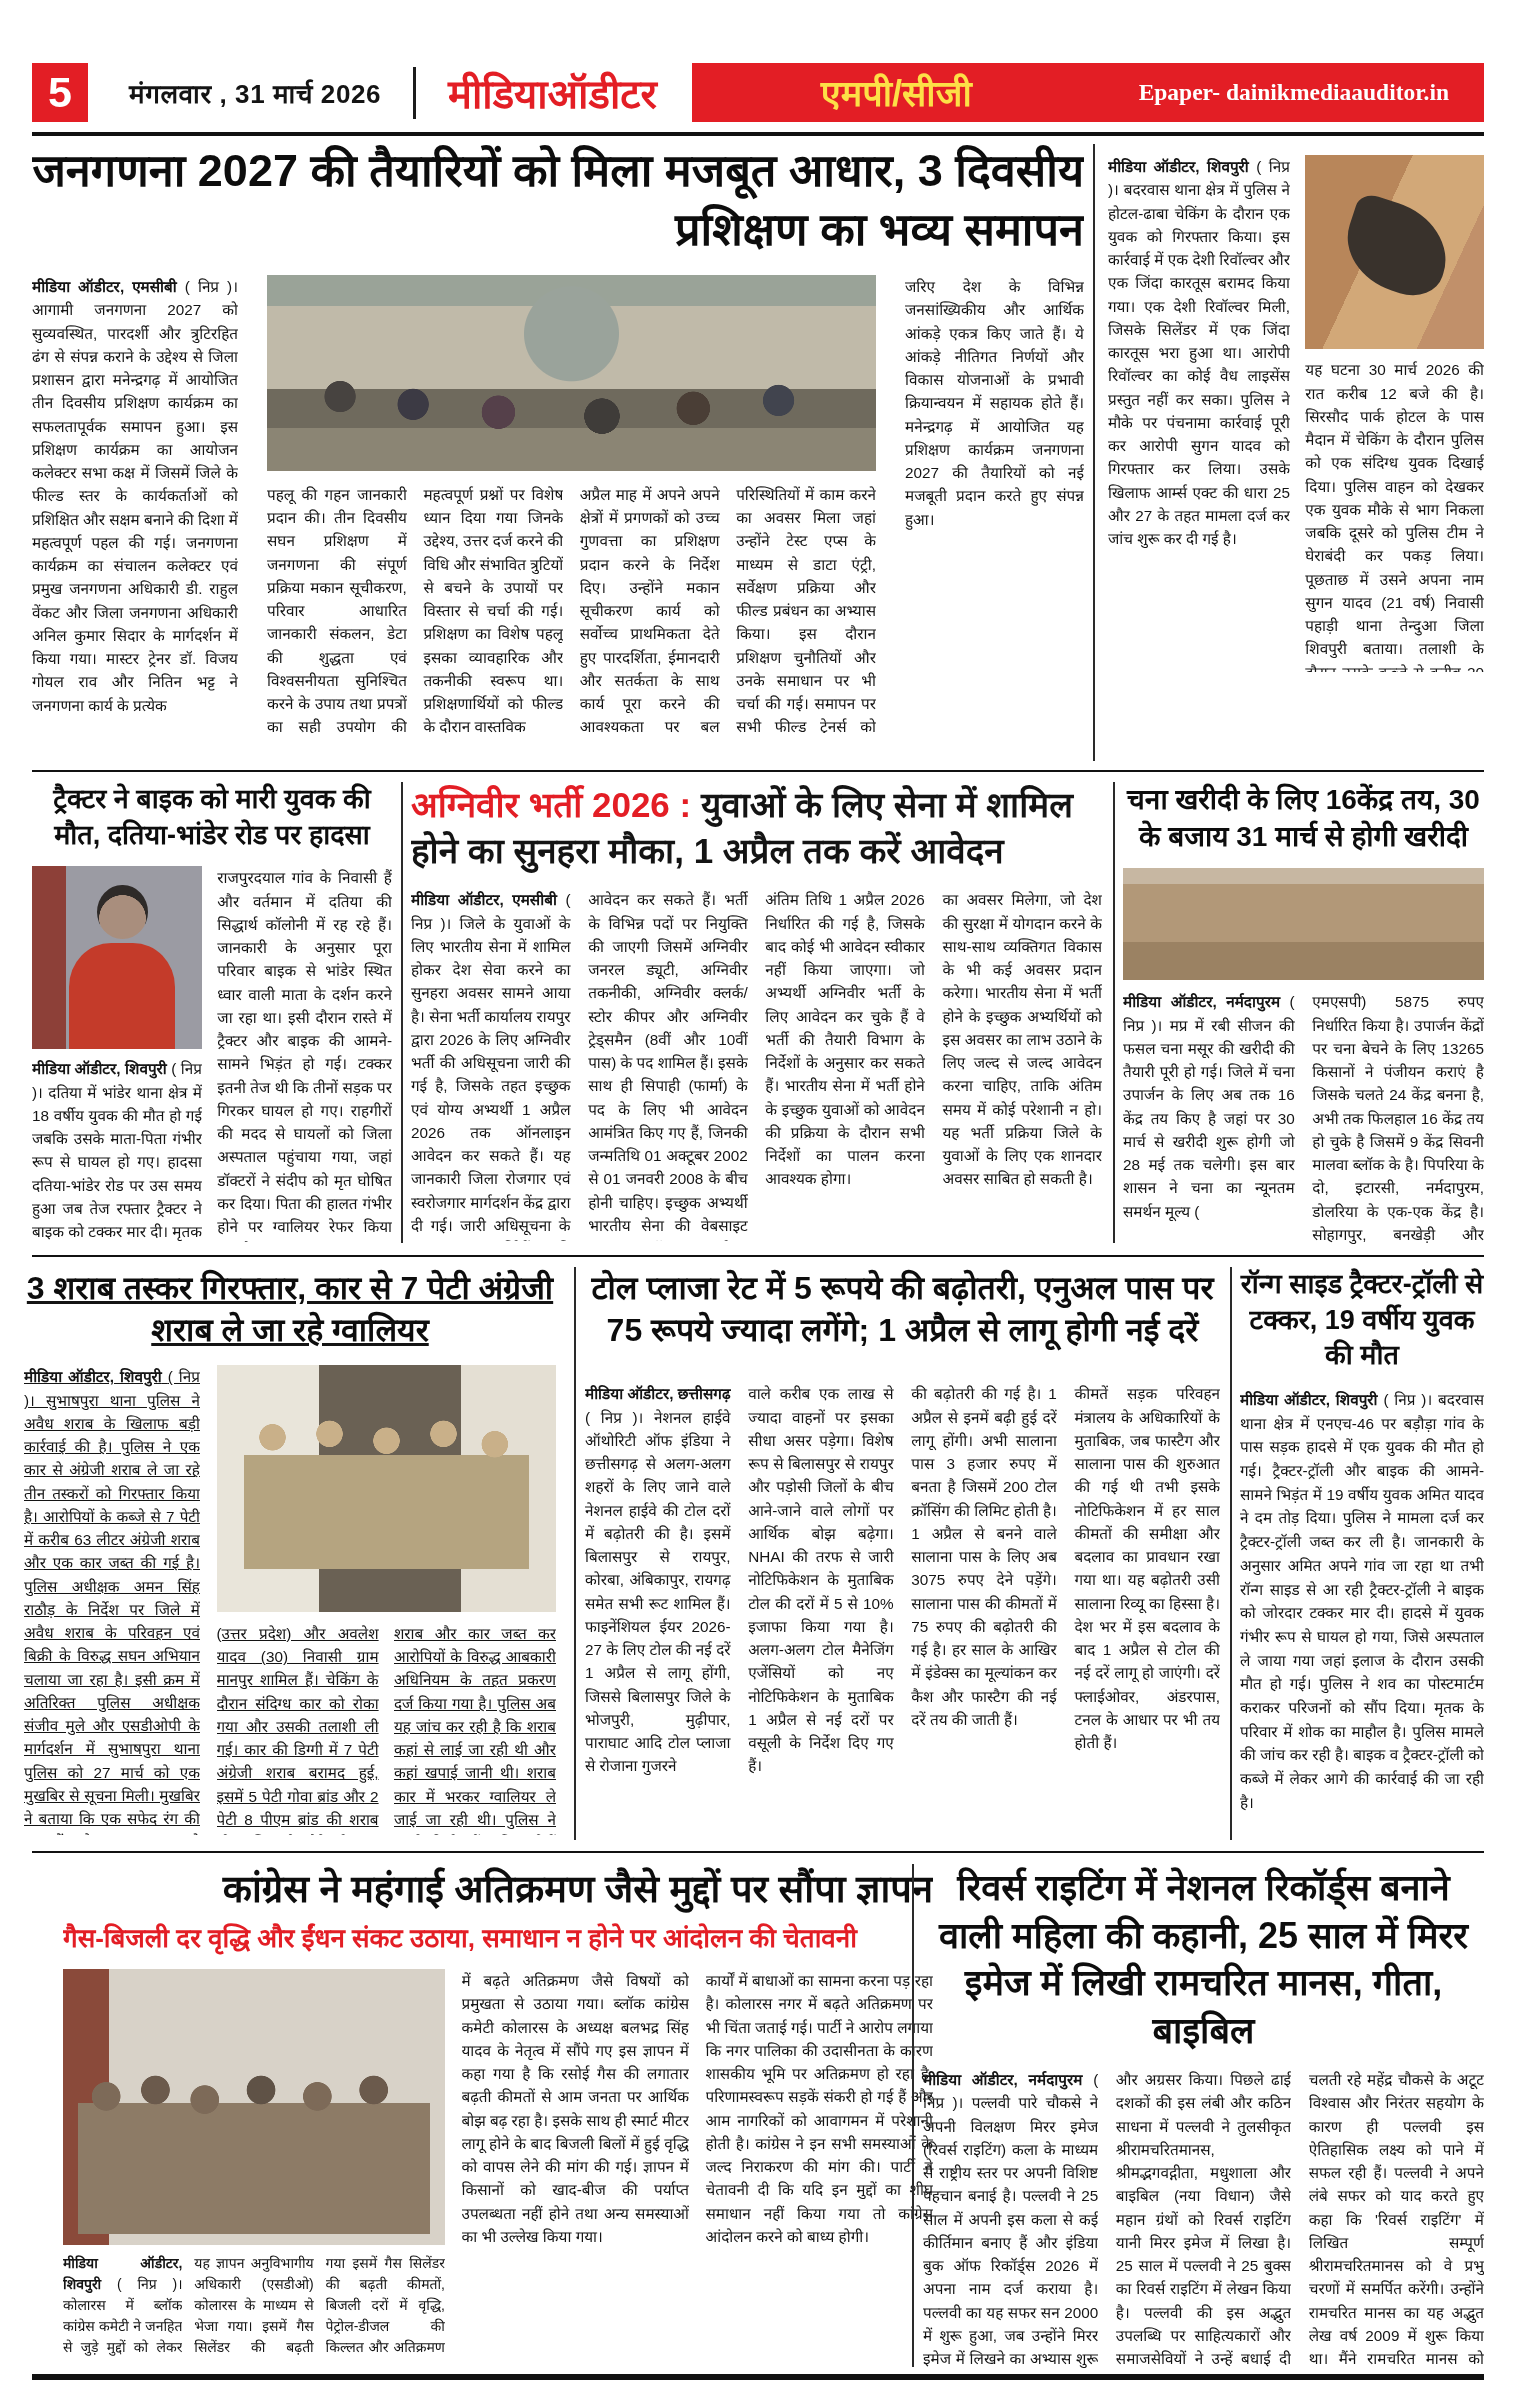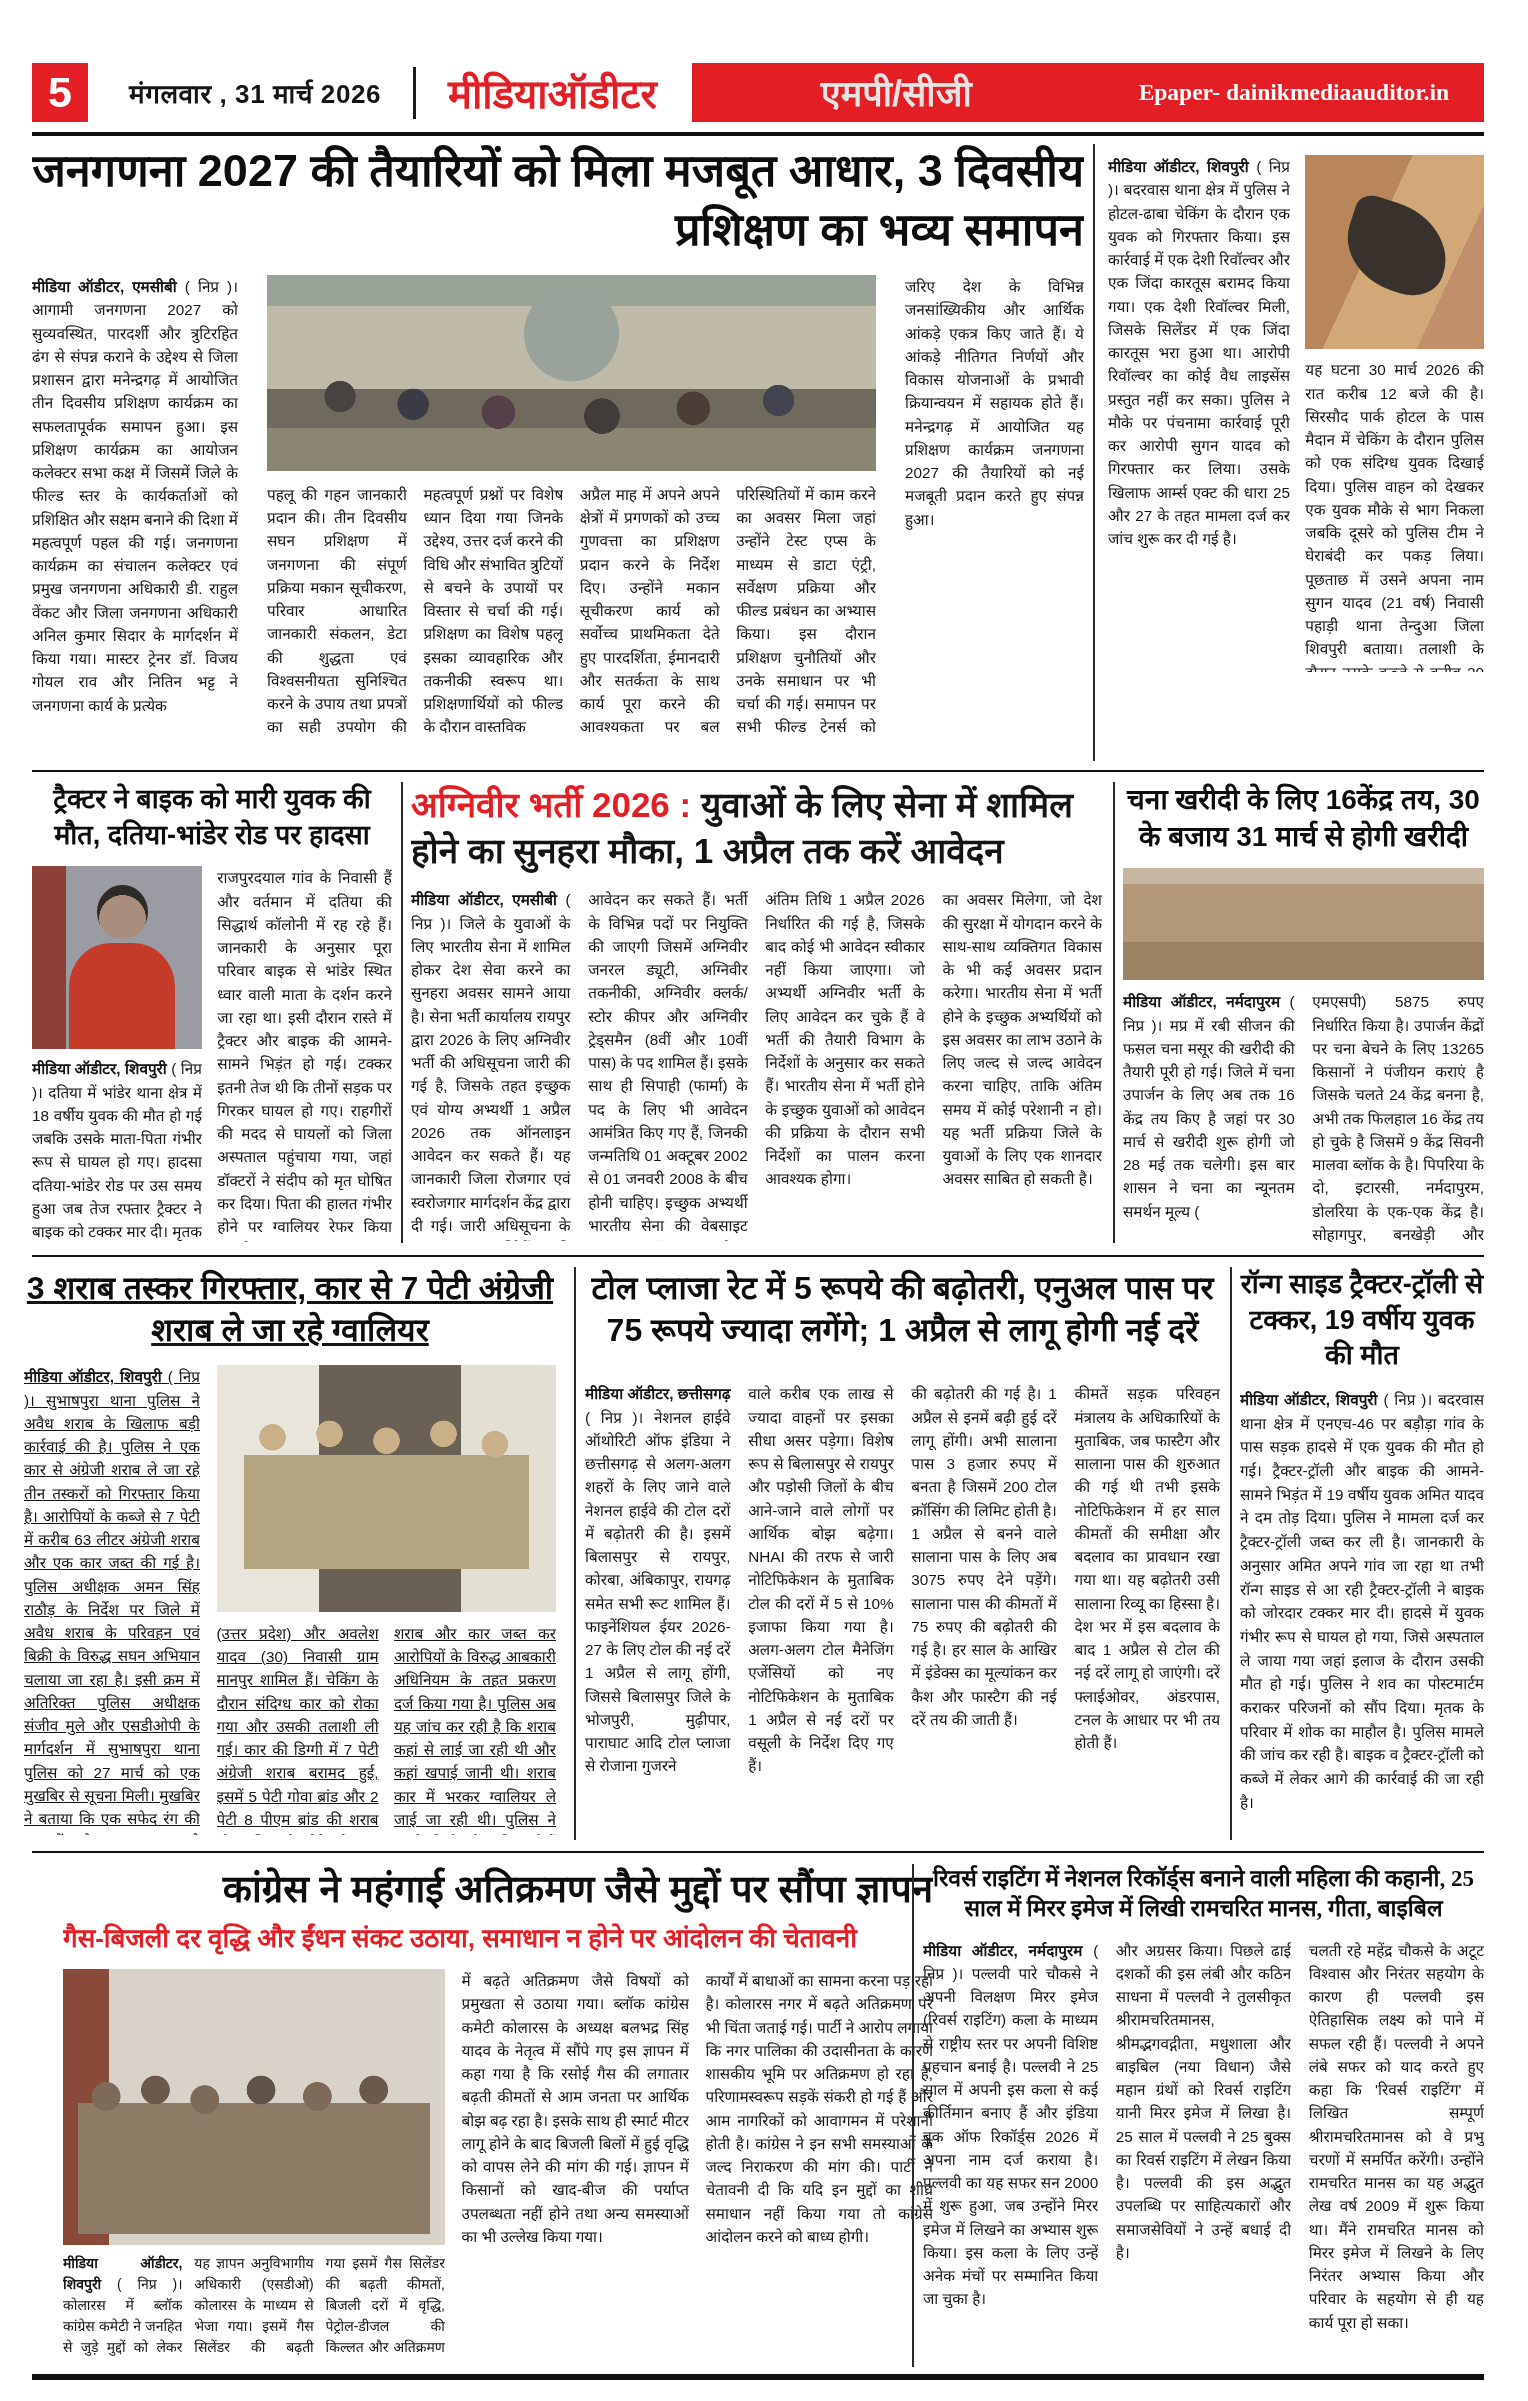--- a/index.html
+++ b/index.html
@@ -9,21 +9,21 @@
          font-family:"Liberation Sans","DejaVu Sans",sans-serif; color:var(--ink); }
 
   
   .header{ position:absolute; left:32px; top:62px; width:1452px; height:61px; display:flex; align-items:center; }
   .pageno{ width:56px; height:59px; background:var(--red); color:#fff; font-size:43px; font-weight:800;
            display:flex; align-items:center; justify-content:center; flex:0 0 auto; }
   .date{ font-size:26px; font-weight:800; margin-left:41px; letter-spacing:0.6px; white-space:nowrap; }
   .hdr-div{ width:2.9px; height:52px; background:#1c1c1c; margin:0 32px; flex:0 0 auto; }
   .masthead{ color:var(--red); font-size:40px; font-weight:800; white-space:nowrap; }
   .red-banner{ flex:1; height:59px; background:var(--red); margin-left:35px; display:flex; align-items:center; }
-  .edition{ color:#e5e5e5; font-size:36px; font-weight:800; margin-left:129px; white-space:nowrap; }
+  .edition{ color:#fde047; font-size:36px; font-weight:800; margin-left:129px; white-space:nowrap; }
   .epaper{ color:#fff; font-family:"Liberation Serif","DejaVu Serif",serif; font-size:23.5px; font-weight:700;
            margin-left:auto; margin-right:35px; white-space:nowrap; }
   .rule{ position:absolute; left:32px; width:1452px; background:#111; }
 
   
   .art{ position:absolute; overflow:hidden; }
   .hl{ font-weight:800; line-height:1.32; text-align:center; color:#0d0d0d; }
   .hl-left{ text-align:right; }
   .byline{ font-weight:800; }
   .cols{ display:flex; gap:17.6px; }
@@ -119,21 +119,21 @@
   
   .a-congress{ left:32px; top:1864px; width:870px; height:505px;margin-left:31px; }
   .a-congress .hl{ font-size:38px; }
   .con-sub{ color:var(--red); font-size:26px; font-weight:800; text-align:left; margin-top:8.2px; line-height:1.3; }
   .con-body{ display:flex; gap:16.5px; margin-top:13px; height:388px; }
   .con-left{ width:382px; flex:0 0 auto; display:flex; flex-direction:column; }
   .con-photo{ height:276px; margin-bottom:8.2px; }
   .con-mini{ flex:1; display:flex; gap:11.8px; overflow:hidden; }
   .con-mini .col{ font-size:14px; line-height:1.5; }
   .a-reverse{ left:923px; top:1864px; width:561px; height:505px; }
-  .a-reverse .hl{ font-size:23px;font-family:Liberation Serif, serif; }
+  .a-reverse .hl{ font-size:36px; }
   .rev-cols{ margin-top:14px; height:411px; }
 </style>
 </head>
 <body>
 
 <div class="page">
 
   <div class="header">
     <div class="pageno">5</div>
     <div class="date">मंगलवार , 31 मार्च 2026</div>

